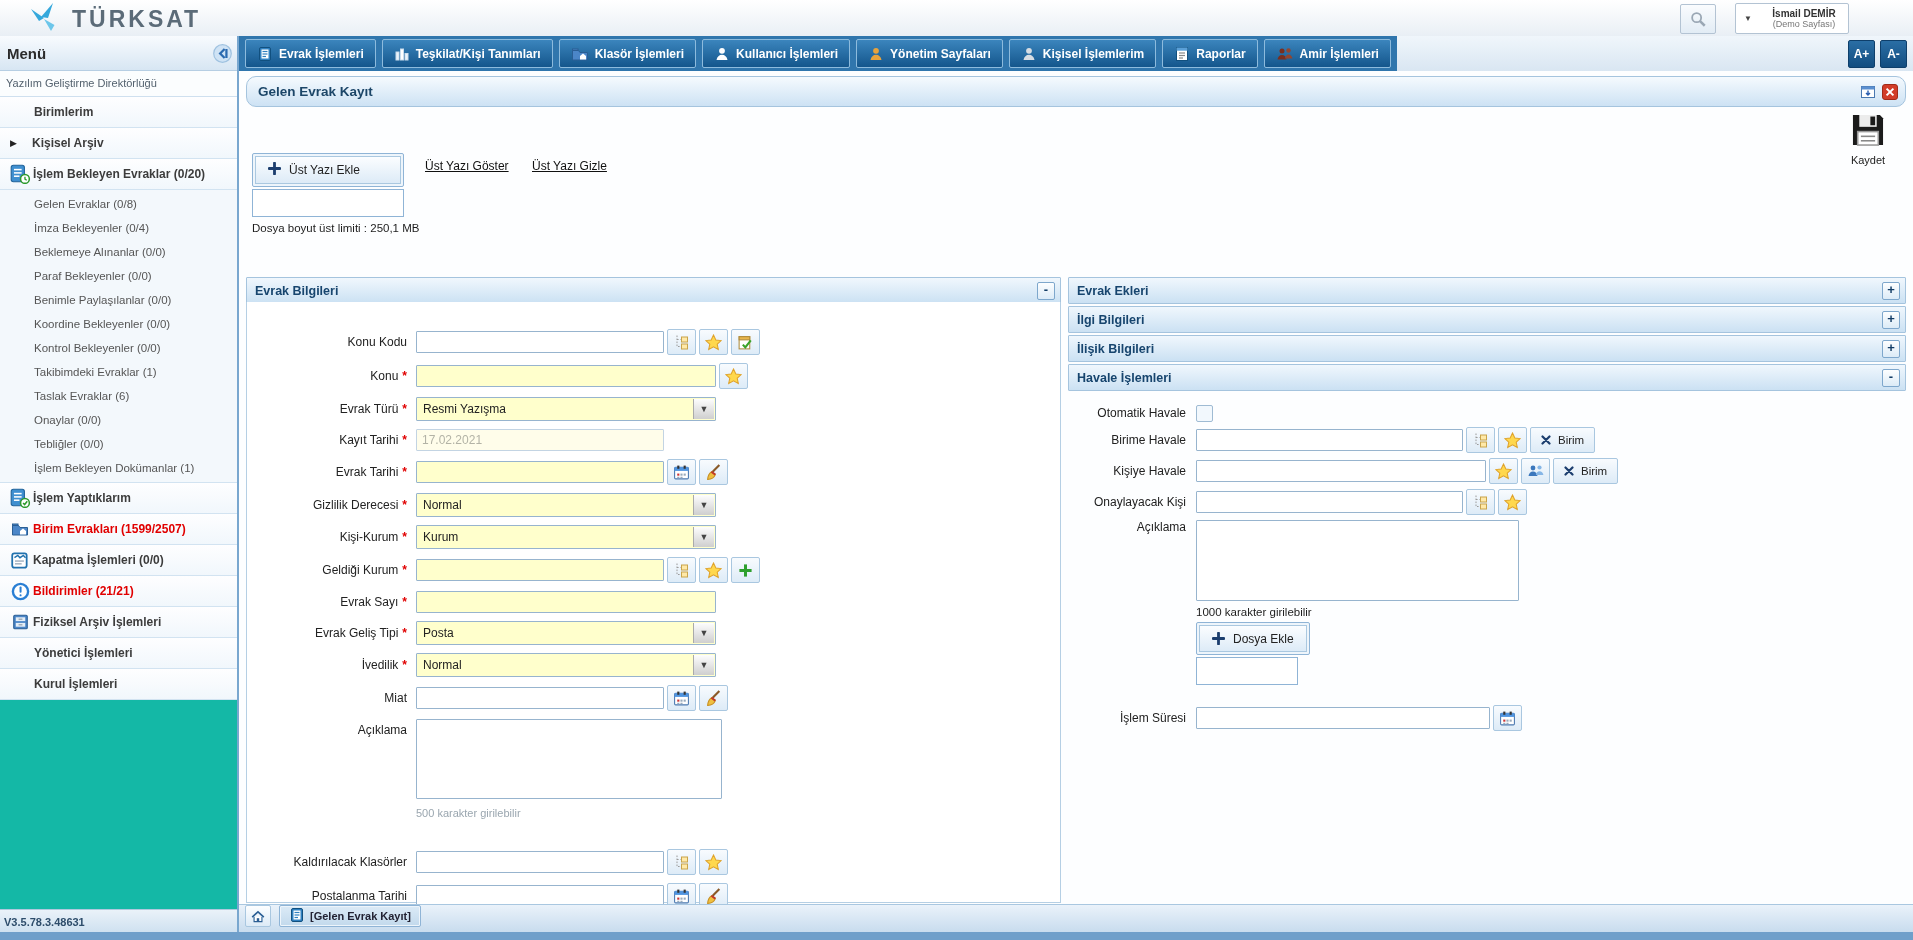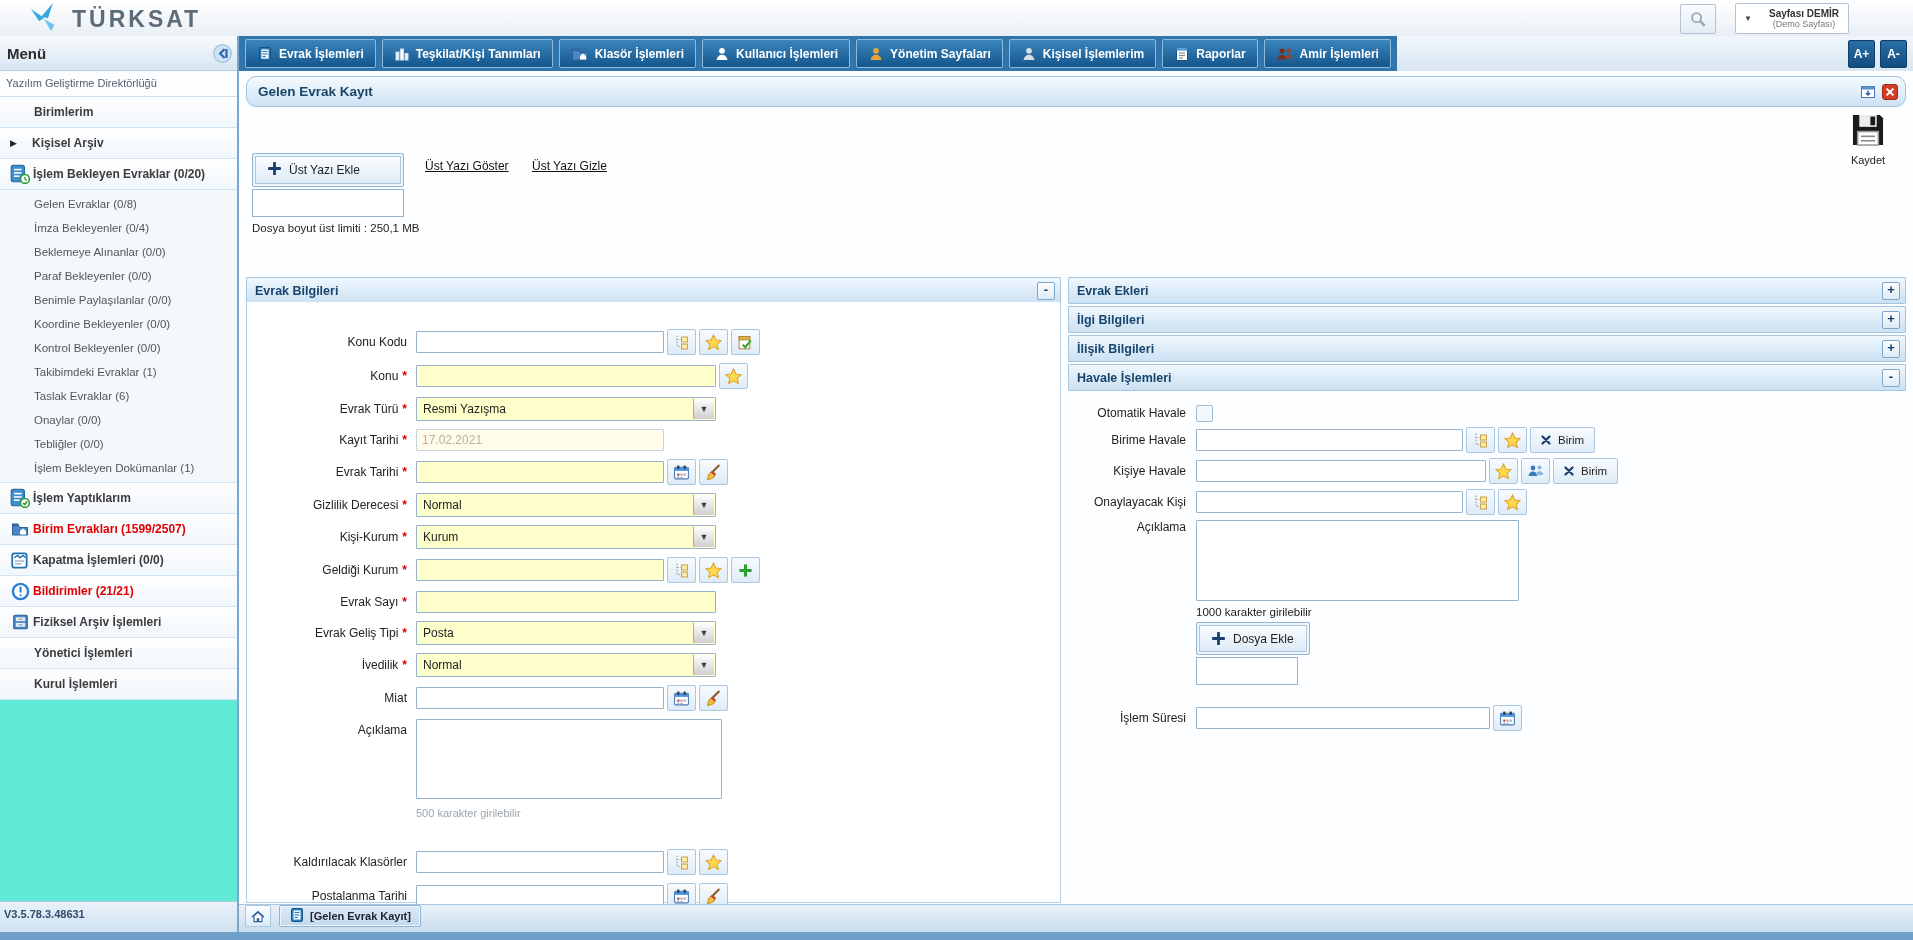--- a/index.html
+++ b/index.html
@@ -29,40 +29,40 @@
     gap:6px;padding:0 6px;background:#3076ad;}
   .navtab{height:27px;display:flex;align-items:center;gap:6px;padding:0 11px;
     background:linear-gradient(#3b85bd,#14568c);border:1px solid #8dbbdd;
     color:#fff;font-size:12px;font-weight:bold;border-radius:2px;cursor:pointer;white-space:nowrap;}
   .font-btns{position:absolute;right:6px;top:4px;display:flex;gap:5px;}
   .font-btn{width:25px;height:26px;background:linear-gradient(#2a6ea5,#124d80);
     border:1px solid #0e3f6b;color:#fff;font-size:12px;font-weight:bold;
     display:flex;align-items:center;justify-content:center;border-radius:2px;cursor:pointer;}
 
   
-  .sidebar{position:absolute;left:0;top:36px;width:237px;height:896px;background:#5eead4;
+  .sidebar{position:absolute;left:0;top:36px;width:237px;height:896px;background:#14b8a6;
     border-right:2px solid #79a7cf;}
   .menu-header{height:34px;background:linear-gradient(#f8fbfe,#d7e6f3);
     border-bottom:1px solid #b6cee3;display:flex;align-items:center;}
   .menu-title{flex:1;font-size:15px;font-weight:bold;color:#2b2b2b;padding-left:7px;}
   .menu-collapse{width:30px;display:flex;justify-content:center;cursor:pointer;}
   .org-line{height:25px;line-height:25px;font-size:11px;color:#53616e;padding-left:6px;
     border-bottom:1px solid #cfe0ef;background:#fbfdfe;}
   .side-item{display:flex;align-items:center;height:30px;border-bottom:1px solid #d2e3f1;
     background:linear-gradient(#fefeff,#f1f7fc);cursor:pointer;}
   .side-item .lbl{font-size:12px;font-weight:bold;color:#3c3c3c;}
   .side-item.red .lbl{color:#e10000;}
   .side-item .ic{width:26px;margin-left:7px;display:flex;justify-content:center;}
   .side-item.noicon .lbl{padding-left:34px;}
   .side-item .arrow{width:22px;padding-left:10px;font-size:9px;color:#222;}
   .side-item .arrow + .lbl{padding-left:0;}
   .sub-block{background:#f3f8fc;border-bottom:1px solid #d2e3f1;padding:2px 0;}
   .side-sub{height:24px;display:flex;align-items:center;padding-left:34px;
     font-size:11.5px;color:#555;cursor:pointer;}
-  .version-bar{position:absolute;left:0;bottom:0;width:100%;height:31px;
+  .version-bar{position:absolute;left:0;bottom:0;width:100%;height:23px;
     background:linear-gradient(#eaf2f9,#cfe1f0);border-top:1px solid #b0c9de;
     font-size:11px;font-weight:bold;color:#2e4d6b;line-height:25px;padding-left:4px;box-sizing:border-box;}
   .bottom-strip{position:absolute;left:0;bottom:0;width:100%;height:8px;background:#6f9fca;}
 
   
   .content{position:absolute;left:239px;top:71px;width:1674px;height:861px;background:#fdfeff;}
   .titlebar{position:absolute;left:7px;top:5px;right:7px;height:29px;
     background:linear-gradient(#f5fafe,#cde2f4);border:1px solid #a5c4de;border-radius:10px;
     display:flex;align-items:center;}
   .titlebar .t{flex:1;font-size:13.5px;font-weight:bold;color:#1c4668;padding-left:11px;}
@@ -174,21 +174,21 @@
         <span style="display: inline-flex; align-items: center;">
           <svg width="18" height="18" viewBox="0 0 16 16">
             <circle cx="6.8" cy="6.8" r="4" fill="none" stroke="#9aa7b4" stroke-width="1.6"></circle>
             <line x1="9.8" y1="9.8" x2="14" y2="14" stroke="#9aa7b4" stroke-width="2.2"></line>
           </svg>
         </span>
       </div>
     <div class="user-box">
       <span class="user-caret">▼</span>
       <span class="user-text">
-        <div class="user-name">Sayfası DEMİR</div>
+        <div class="user-name">İsmail DEMİR</div>
         <div class="user-sub">(Demo Sayfası)</div>
       </span>
     </div>
   </header>
 
   <div class="navstrip">
     <div class="navtabs" id="nav-tabs">
         <div class="navtab">
           <span style="display: inline-flex; align-items: center;">
             <svg width="16" height="16" viewBox="0 0 16 16">

